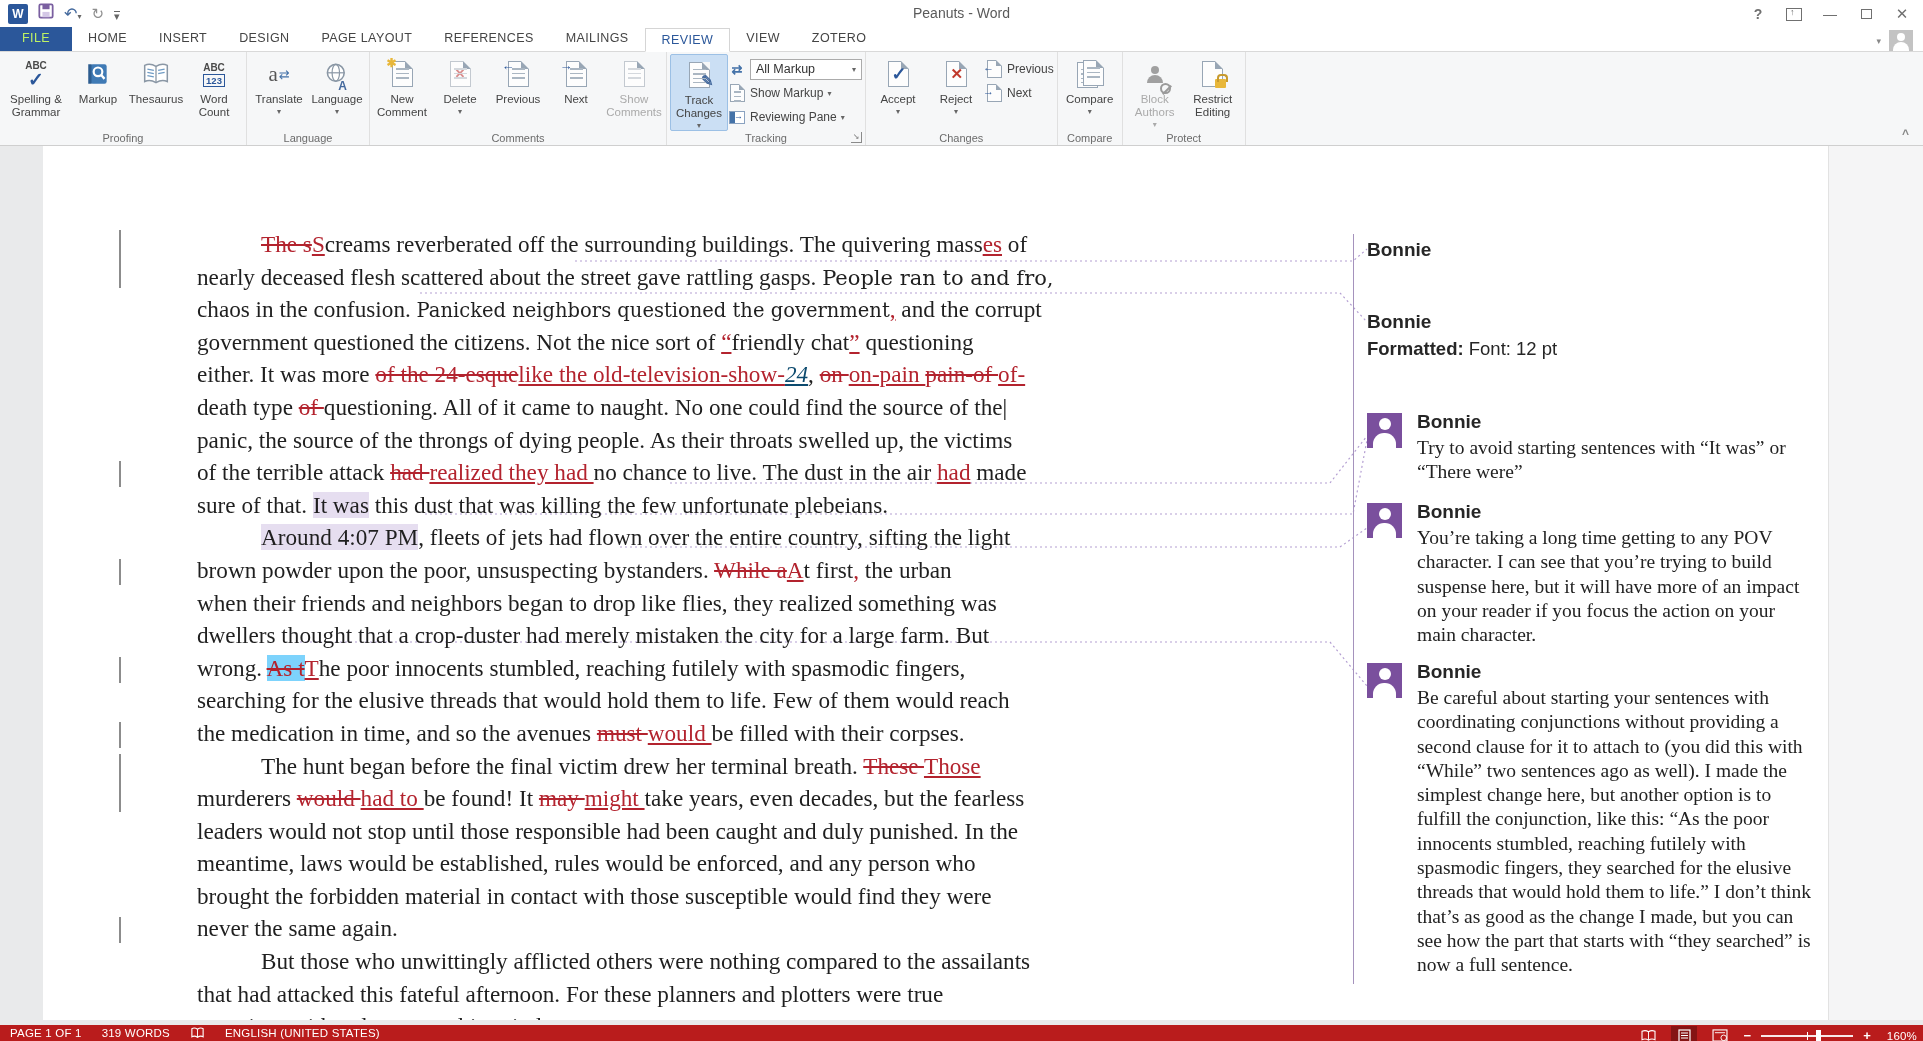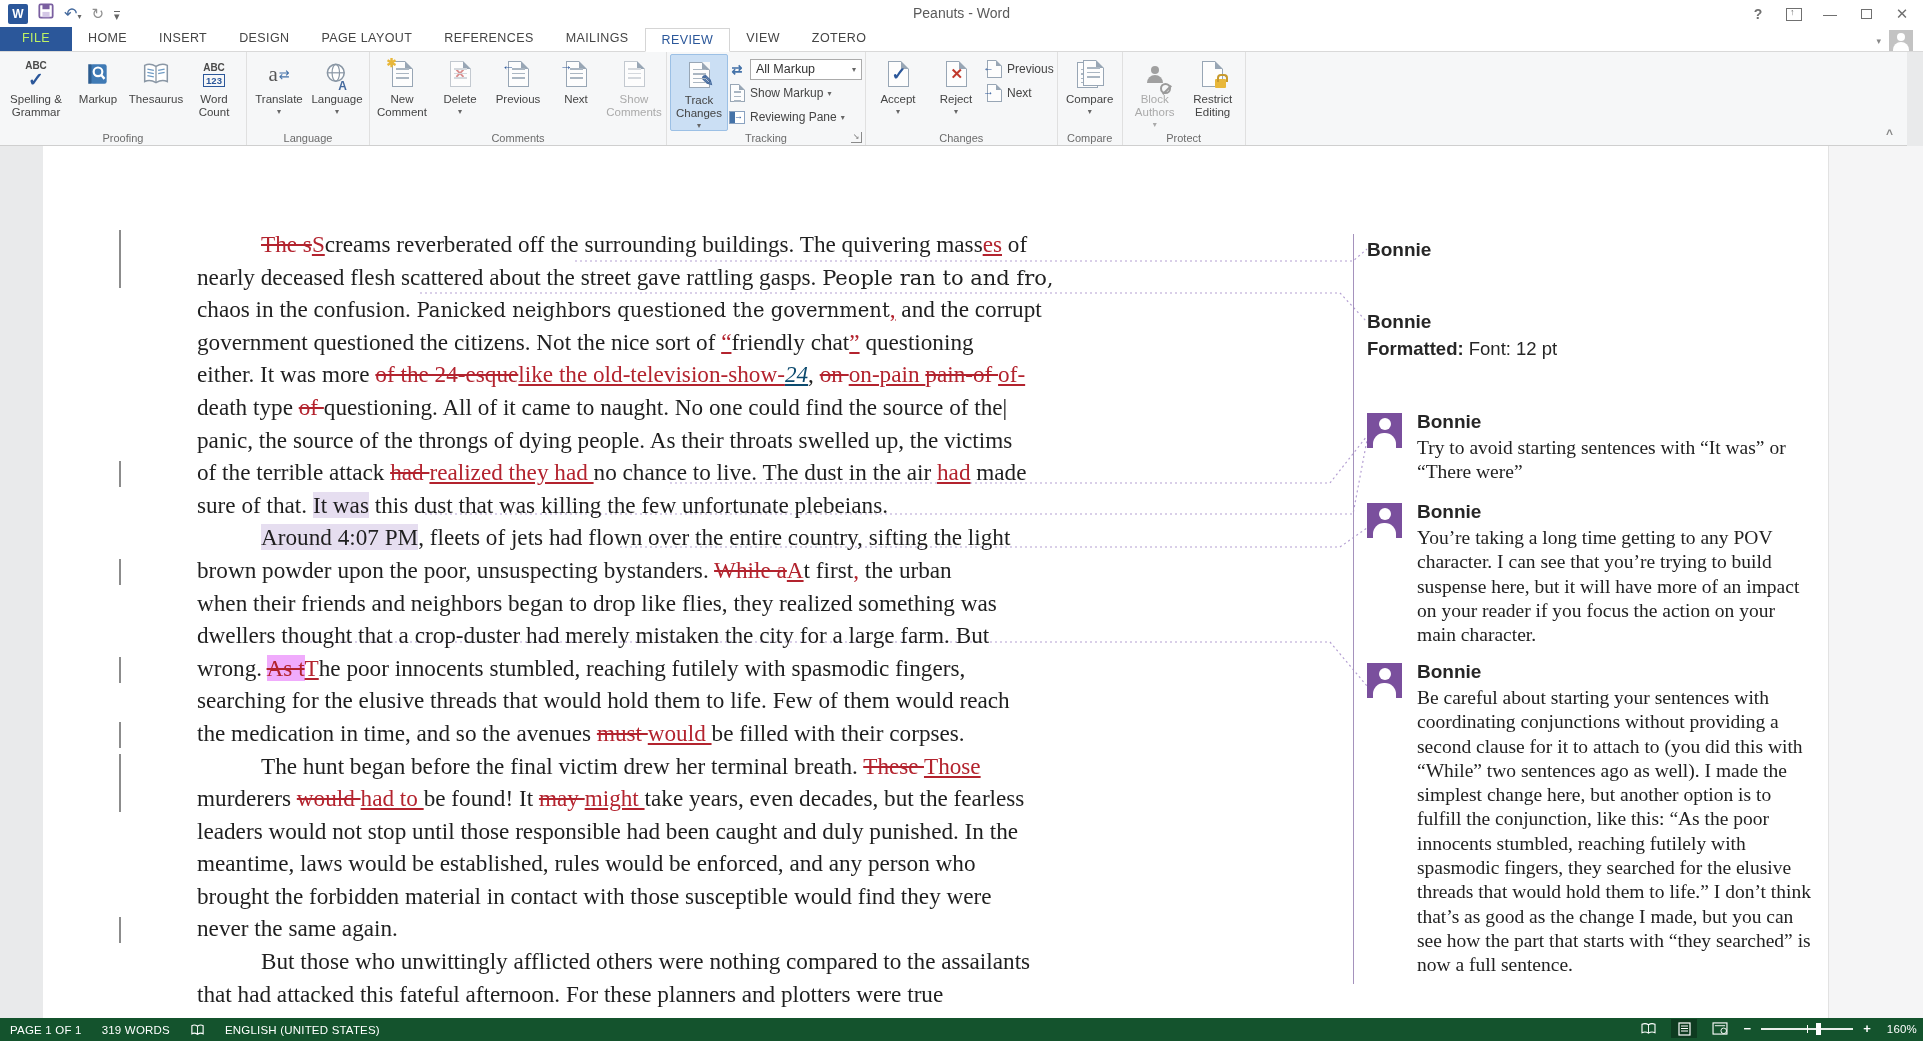--- a/index.html
+++ b/index.html
@@ -30,21 +30,21 @@
   .tabrow { position:absolute; top:28px; left:0; right:0; height:24px; background:#fff; border-bottom:1px solid #d9d9d9; display:flex; align-items:flex-end; }
   .tab { padding:4px 16px 5px 16px; font-size:12.5px; letter-spacing:.4px; color:#444; height:24px; }
   .tab:first-child { background:#2b579a; color:#bef264; padding:4px 22px 5px 22px; }
   .tab.active { background:#fff; color:#2b579a; border:1px solid #d5d5d5; border-bottom:1px solid #fff; margin-bottom:-1px; }
   .signin { position:absolute; right:10px; top:2px; display:flex; align-items:center; gap:8px; }
   .signin .caret { color:#888; font-size:9px; }
   .miniav { width:24px; height:21px; background:#c3c3c3; position:relative; overflow:hidden; }
   .miniav::before { content:""; position:absolute; left:8px; top:3px; width:8px; height:8px; border-radius:50%; background:#fff; }
   .miniav::after { content:""; position:absolute; left:4px; top:12px; width:16px; height:10px; border-radius:8px 8px 0 0; background:#fff; }
   
-  .ribbon { position:absolute; top:52px; left:0; right:16px; height:94px; background:#f6f7f8; border-bottom:1px solid #cfcfcf; display:flex; }
+  .ribbon { position:absolute; top:52px; left:0; right:0; height:94px; background:#f6f7f8; border-bottom:1px solid #cfcfcf; display:flex; }
   .rgroup { position:relative; border-right:1px solid #e0e0e0; padding:2px 3px 16px 3px; display:flex; align-items:flex-start; }
   .rlabel { position:absolute; bottom:1px; left:0; right:0; text-align:center; font-size:11px; color:#6b6b6b; }
   .bigbtn { width:58px; min-height:74px; display:flex; flex-direction:column; align-items:center; padding-top:3px; }
   .bigbtn.wide { width:66px; }
   .bigbtn .bico { height:34px; display:flex; align-items:center; justify-content:center; position:relative; }
   .bigbtn .blabel { font-size:11.5px; line-height:13px; color:#444; text-align:center; margin-top:2px; }
   .bigbtn .bcaret { font-size:8px; color:#666; margin-top:1px; }
   .bigbtn.disabled .blabel, .bigbtn.disabled .bcaret { color:#aaaaaa; }
   .bigbtn.activebtn { background:#cbdff4; border:1px solid #9cc0e5; border-radius:2px; }
   
@@ -96,39 +96,39 @@
   .pagewhite { position:absolute; left:43px; top:0; width:1785px; height:1014px; background:#ffffff; }
   .rightstrip { position:absolute; left:1828px; top:0; width:95px; height:1014px; background:#f5f5f6; border-left:1px solid #e2e2e2; }
   .doclines { position:absolute; left:197px; top:85px; }
   .dline { height:32.6px; white-space:nowrap; font-family:"Liberation Serif", serif; font-size:23.2px; color:#1f1f1f; }
   .r-d { color:#b3232e; text-decoration:line-through; }
   .r-i { color:#b3232e; text-decoration:underline; }
   .r-ii { color:#0c4a6e; text-decoration:underline; font-style:italic; }
   .r-f { font-family:"DejaVu Serif", serif; font-size:21px; }
   .r-g { font-family:"DejaVu Serif", serif; font-size:19.5px; }
   .r-h { background:#e6def0; }
-  .r-x { background:#f0abfc; color:#b3232e; text-decoration:line-through; }
+  .r-x { background:#7dd3fc; color:#b3232e; text-decoration:line-through; }
   .r-c { font-weight:normal; color:#111; letter-spacing:-2px; }
   .r-s { display:inline-block; width:64px; }
   .r-S { display:inline-block; width:64px; background:#e6def0; }
   .chbar { position:absolute; left:119px; width:2px; background:#8c8c8c; }
   .connsvg { position:absolute; left:0; top:0; width:1923px; height:874px; pointer-events:none; }
   .conn { stroke:#b49fd2; stroke-width:1.2; fill:none; stroke-dasharray:2 3; }
   .mkline { position:absolute; left:1353px; top:88px; width:1px; height:750px; background:#a592bd; }
   
   .cmt { position:absolute; left:1367px; width:455px; }
   .cmt .name { font-weight:bold; font-size:19px; color:#262626; }
   .cmt .meta { font-size:18.5px; color:#262626; margin-top:5px; }
   .cmt .cbody.ind { margin-left:50px; }
   .av { position:absolute; left:0; top:2px; width:35px; height:35px; background:#7a4f9d; overflow:hidden; }
   .av::before { content:""; position:absolute; left:11.5px; top:5px; width:12px; height:12px; border-radius:50%; background:#fff; }
   .av::after { content:""; position:absolute; left:6px; top:20px; width:23px; height:16px; border-radius:11px 11px 0 0; background:#fff; }
   .ctext { font-family:"Liberation Serif", serif; font-size:19.5px; line-height:24.3px; color:#222; width:400px; margin-top:3px; }
   
-  .statusbar { position:absolute; left:0; right:0; bottom:0; height:23px; background:#14532d; color:#fff;
+  .statusbar { position:absolute; left:0; right:0; bottom:0; height:16px; background:#b91c1c; color:#fff;
                display:flex; align-items:center; font-size:11.5px; letter-spacing:.2px; }
   .sbitem { padding:0 10px; display:flex; align-items:center; gap:4px; height:21px; }
   .sbright { position:absolute; right:6px; top:0; height:21px; display:flex; align-items:center; gap:10px; }
   .vicon { width:26px; height:19px; display:flex; align-items:center; justify-content:center; }
   .vicon.active { background:rgba(0,0,0,0.28); }
   .zoomtrack { width:92px; height:2px; background:rgba(255,255,255,.9); position:relative; }
   .zoomtrack .mid { position:absolute; left:50%; top:-3px; width:1px; height:8px; background:#fff; }
   .zoomthumb { position:absolute; left:60%; top:-5px; width:5px; height:12px; background:#fff; }
   .zbtn { font-size:13px; font-weight:bold; }
   .zpct { width:36px; text-align:right; }

